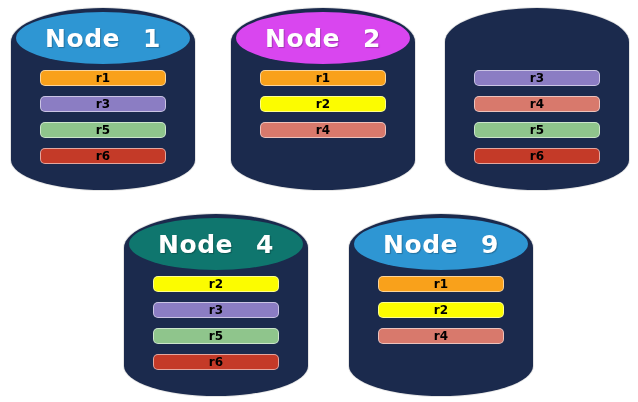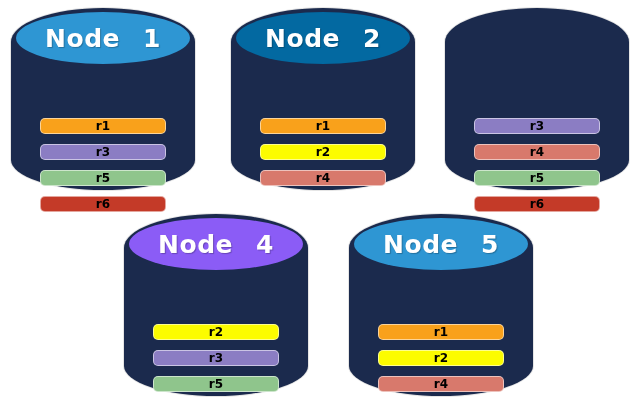--- a/index.html
+++ b/index.html
@@ -51,21 +51,20 @@
     text-shadow: 1px 1px 1px rgba(0,0,0,0.25);
     user-select: none;
   }
   .bars {
     position: absolute;
     top: 62px; left: 0; right: 0;
     display: flex;
     flex-direction: column;
     align-items: center;
     gap: 10px;
-    margin-top: 48px;
   }
   .bar {
     box-sizing: border-box;
     width: 126px;
     height: 16px;
     border-radius: 5px;
     border: 1px solid rgba(255,255,255,0.55);
     display: flex;
     align-items: center;
     justify-content: center;
@@ -98,21 +97,21 @@
         <div class="bar" style="background: rgb(143, 197, 140);">
           <span class="bar-label" style="color: rgb(0, 0, 0);">r5</span>
         </div>
         <div class="bar" style="background: rgb(196, 58, 40);">
           <span class="bar-label" style="color: rgb(0, 0, 0);">r6</span>
         </div>
       </div>
     </div>
     <div class="cylinder pos-1">
       <div class="cyl-body" style="background: rgb(27, 42, 77);"></div>
-      <div class="cyl-top" style="background: #0369a1;">
+      <div class="cyl-top" style="background: #d946ef;">
         <span class="node-label" style="color: rgb(255, 255, 255);">Node 2</span>
       </div>
       <div class="bars">
         <div class="bar" style="background: rgb(249, 161, 27);">
           <span class="bar-label" style="color: rgb(0, 0, 0);">r1</span>
         </div>
         <div class="bar" style="background: rgb(252, 252, 0);">
           <span class="bar-label" style="color: rgb(0, 0, 0);">r2</span>
         </div>
         <div class="bar" style="background: rgb(216, 121, 108);">
@@ -132,42 +131,42 @@
         <div class="bar" style="background: rgb(143, 197, 140);">
           <span class="bar-label" style="color: rgb(0, 0, 0);">r5</span>
         </div>
         <div class="bar" style="background: rgb(196, 58, 40);">
           <span class="bar-label" style="color: rgb(0, 0, 0);">r6</span>
         </div>
       </div>
     </div>
     <div class="cylinder pos-3">
       <div class="cyl-body" style="background: rgb(27, 42, 77);"></div>
-      <div class="cyl-top" style="background: #8b5cf6;">
+      <div class="cyl-top" style="background: #0f766e;">
         <span class="node-label" style="color: rgb(255, 255, 255);">Node 4</span>
       </div>
       <div class="bars">
         <div class="bar" style="background: rgb(252, 252, 0);">
           <span class="bar-label" style="color: rgb(0, 0, 0);">r2</span>
         </div>
         <div class="bar" style="background: rgb(139, 125, 195);">
           <span class="bar-label" style="color: rgb(0, 0, 0);">r3</span>
         </div>
         <div class="bar" style="background: rgb(143, 197, 140);">
           <span class="bar-label" style="color: rgb(0, 0, 0);">r5</span>
         </div>
         <div class="bar" style="background: rgb(196, 58, 40);">
           <span class="bar-label" style="color: rgb(0, 0, 0);">r6</span>
         </div>
       </div>
     </div>
     <div class="cylinder pos-4">
       <div class="cyl-body" style="background: rgb(27, 42, 77);"></div>
       <div class="cyl-top" style="background: rgb(46, 150, 211);">
-        <span class="node-label" style="color: rgb(255, 255, 255);">Node 5</span>
+        <span class="node-label" style="color: rgb(255, 255, 255);">Node 9</span>
       </div>
       <div class="bars">
         <div class="bar" style="background: rgb(249, 161, 27);">
           <span class="bar-label" style="color: rgb(0, 0, 0);">r1</span>
         </div>
         <div class="bar" style="background: rgb(252, 252, 0);">
           <span class="bar-label" style="color: rgb(0, 0, 0);">r2</span>
         </div>
         <div class="bar" style="background: rgb(216, 121, 108);">
           <span class="bar-label" style="color: rgb(0, 0, 0);">r4</span>

